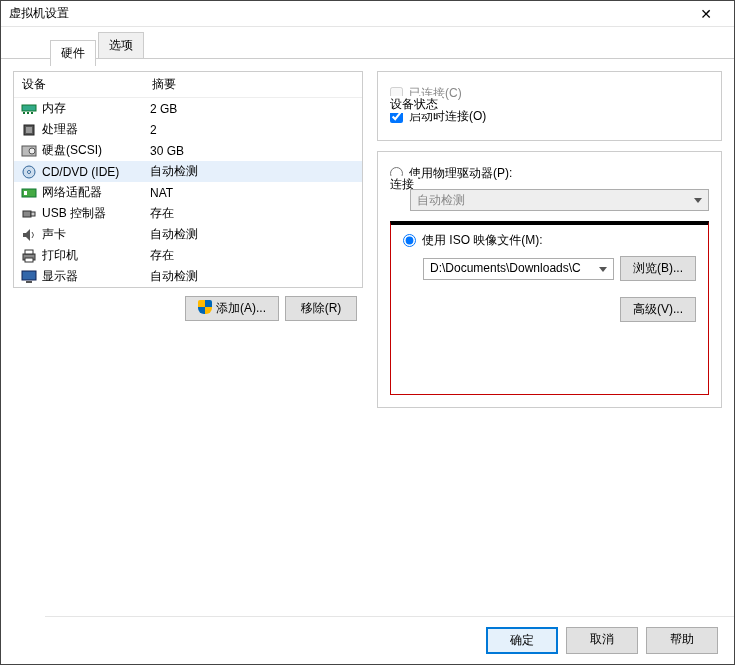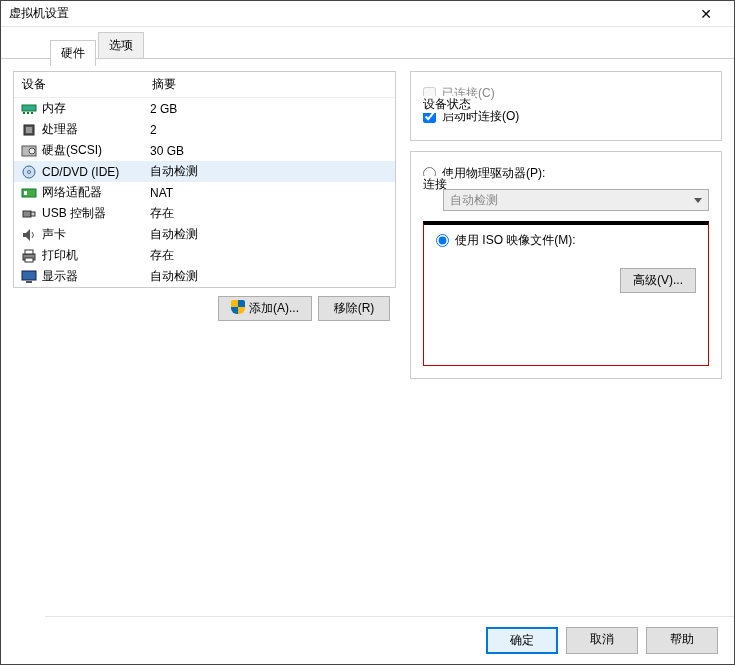--- a/index.html
+++ b/index.html
@@ -4,21 +4,21 @@
 <style>
 * { margin: 0; padding: 0; box-sizing: border-box; font-family: "Microsoft YaHei", "Segoe UI", Tahoma, sans-serif; font-size: 12px; }
 body { background: #fff; width: 735px; height: 665px; border: 1px solid #444; position: relative; }
 .titlebar { height: 26px; display: flex; align-items: center; padding: 0 8px; border-bottom: 1px solid #e5e5e5; }
 .titlebar .title { flex: 1; }
 .titlebar .close { width: 40px; text-align: center; font-size: 14px; cursor: default; }
 .tabs { display: flex; padding: 5px 12px 0 12px; border-bottom: 1px solid #ccc; }
 .tab { padding: 4px 10px; background: #f0f0f0; border: 1px solid #ccc; border-bottom: none; margin-right: 2px; cursor: default; }
 .tab.active { background: #fff; position: relative; top: 8px; margin-left: 37px; }
 .body-area { display: flex; padding: 12px; gap: 14px; height: 560px; }
-.left-panel { width: 383px; border: 1px solid #ccc; background: #fff; display: flex; flex-direction: column; }
+.left-panel { width: 350px; border: 1px solid #ccc; background: #fff; display: flex; flex-direction: column; }
 .hw-header { display: flex; padding: 4px 8px; font-weight: normal; border-bottom: 1px solid #eee; }
 .col-dev { width: 130px; }
 .col-sum { flex: 1; }
 .hw-rows { flex: 1; overflow: auto; }
 .hw-row { display: flex; align-items: center; padding: 2px 6px; cursor: default; }
 .hw-row.selected { background: #e6f0fb; }
 .hw-row .icon { width: 18px; height: 16px; margin-right: 4px; display: inline-flex; align-items: center; justify-content: center; }
 .hw-row .devname { width: 108px; }
 .hw-row .summary { flex: 1; }
 .left-buttons { display: flex; justify-content: flex-end; gap: 6px; padding: 8px 6px 4px 6px; }
@@ -184,20 +184,24 @@
       </label>
       <div class="sub-ctrl">
         <div class="combo disabled">自动检测</div>
       </div>
 
       <div class="group highlight" style="border-top:4px solid #000000;margin-top:10px;padding-top:4px;">
         <label class="rad-row">
           <input type="radio" name="conn" checked="" style="">
           <span>使用 ISO 映像文件(M):</span>
         </label>
+        <div class="sub-ctrl">
+          <div class="combo">D:\Documents\Downloads\C</div>
+          <div class="btn">浏览(B)...</div>
+        </div>
         <div class="right-align">
           <div class="btn">高级(V)...</div>
         </div>
         <div style="height:60px"></div>
       </div>
     </div>
   </div>
 </div>
 
 <div class="footer">

